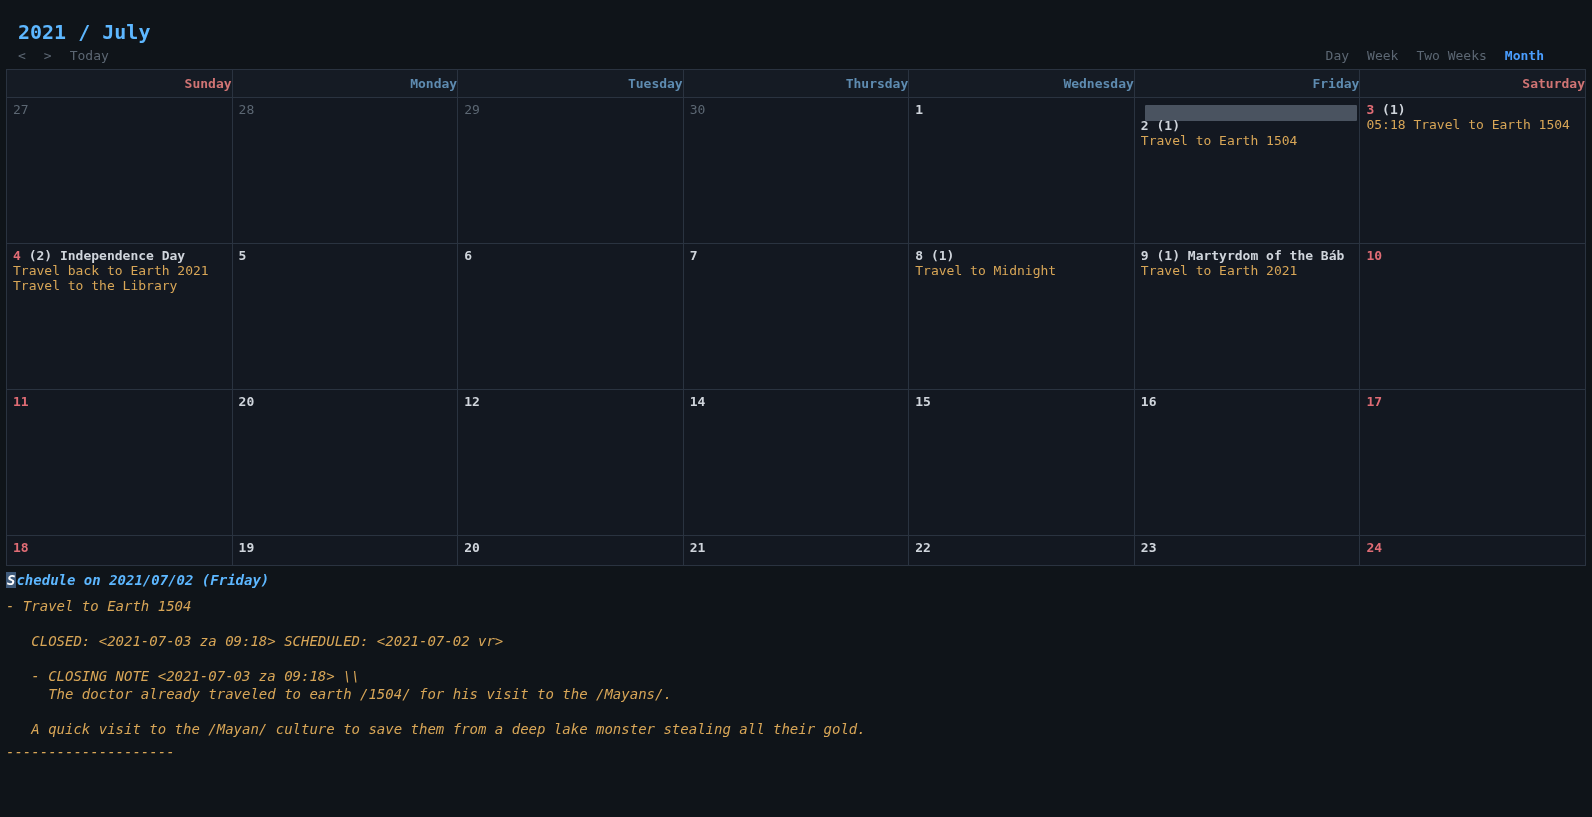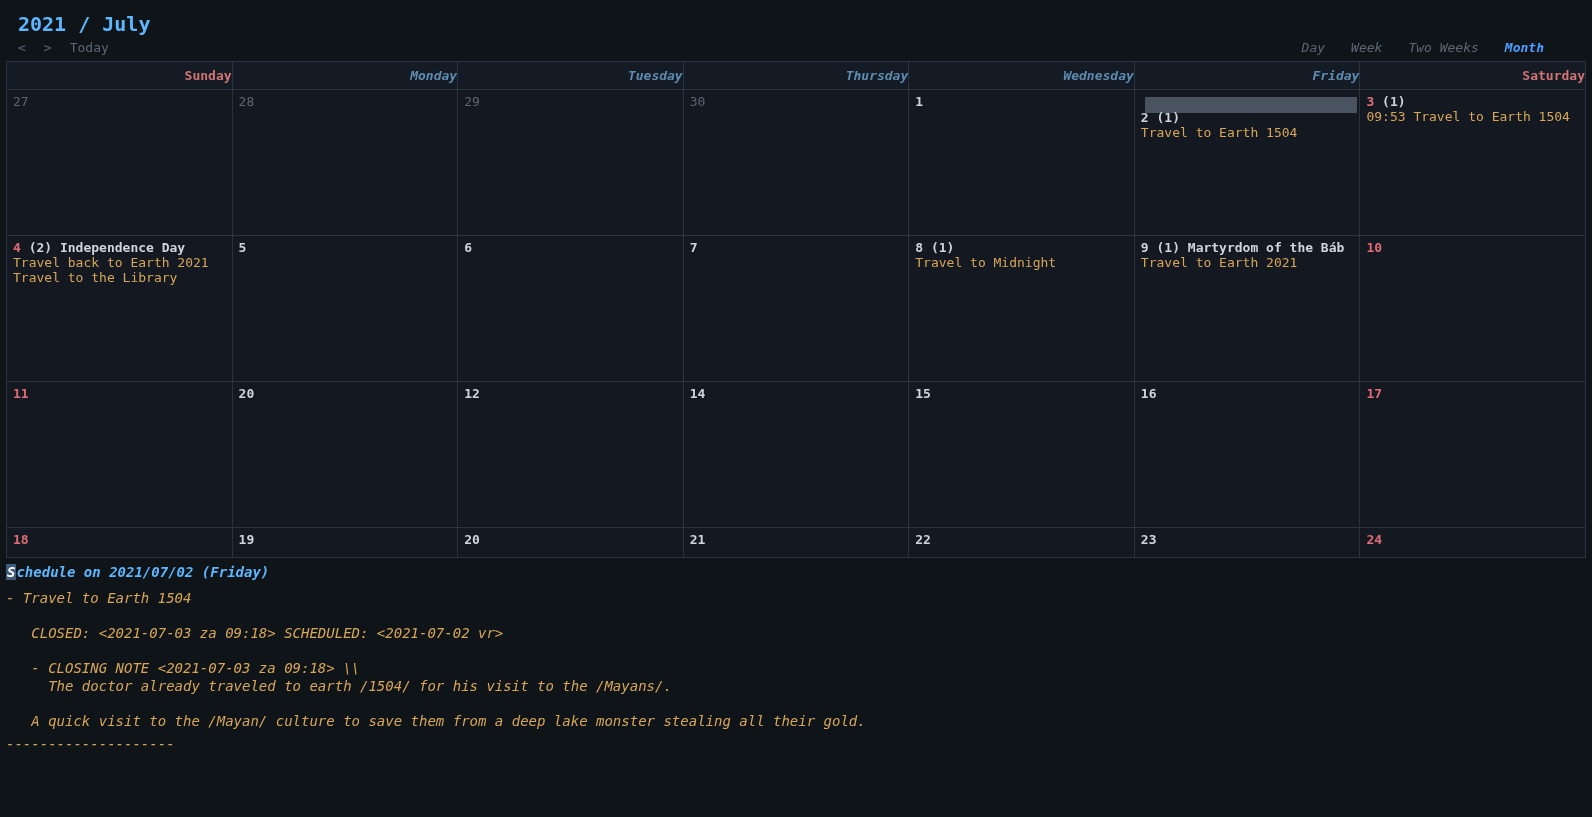--- a/index.html
+++ b/index.html
@@ -21,54 +21,54 @@
   html,body {
     background: var(--bg);
     color: var(--text);
     font-family: "DejaVu Sans Mono","Menlo","Consolas",monospace;
     font-size:13px;
     width:1592px;
     height:817px;
     overflow:hidden;
   }
   .header {
-    padding:12px 8px 2px 18px;
+    padding:20px 8px 2px 18px;
   }
   .title {
     font-size:20px;
     font-weight:bold;
     color: var(--text-blue-bright);
   }
   .toolbar {
     display:flex;
     justify-content:space-between;
     align-items:center;
     padding:2px 18px 4px 18px;
     color: var(--text-dim);
   }
   .nav-left { display:flex; gap:18px; align-items:center;}
   .nav-left span, .views span { cursor:pointer; }
-  .views { display:flex; gap:26px; padding-right:30px;font-style:italic;}
+  .views { display:flex; gap:18px; padding-right:30px;}
   .views .active { color: var(--text-blue); font-weight:bold;}
   .calendar {
     display:grid;
     grid-template-columns: repeat(7,1fr);
     border-top:1px solid var(--border);
     border-left:1px solid var(--border);
     margin:2px 6px 0 6px;
   }
   .dayhead {
     text-align:right;
     padding:6px 0;
     border-right:1px solid var(--border);
     border-bottom:1px solid var(--border);
     font-weight:bold;
     background: var(--bg-cell);
   }
-  .dayhead.weekday { color: var(--text-weekday); font-style: italic; }
+  .dayhead.weekday { color: var(--text-weekday); }
   .dayhead.weekend { color: var(--text-weekend); }
   .cell {
     border-right:1px solid var(--border);
     border-bottom:1px solid var(--border);
     height:146px;
     padding:4px 6px;
     position:relative;
     overflow:hidden;
     background: var(--bg-cell-alt);
   }
@@ -159,21 +159,21 @@
     <div class="cell">
       <span class="dayline"><span class="daynum weekday">1</span></span>
     </div>
     <div class="cell">
       <div class="sel-bar"></div>
       <span class="dayline"><span class="daynum weekday">2</span> <span class="count">(1)</span></span>
       <span class="event">Travel to Earth 1504</span>
     </div>
     <div class="cell">
       <span class="dayline"><span class="daynum weekend">3</span> <span class="count">(1)</span></span>
-      <span class="event">09:53 Travel to Earth 1504</span>
+      <span class="event">05:18 Travel to Earth 1504</span>
     </div>
     <div class="cell">
       <span class="dayline"><span class="daynum weekend">4</span> <span class="count">(2)</span> <span class="holiday">Independence Day</span></span>
       <span class="event">Travel back to Earth 2021</span>
       <span class="event">Travel to the Library</span>
     </div>
     <div class="cell">
       <span class="dayline"><span class="daynum weekday">5</span></span>
     </div>
     <div class="cell">

